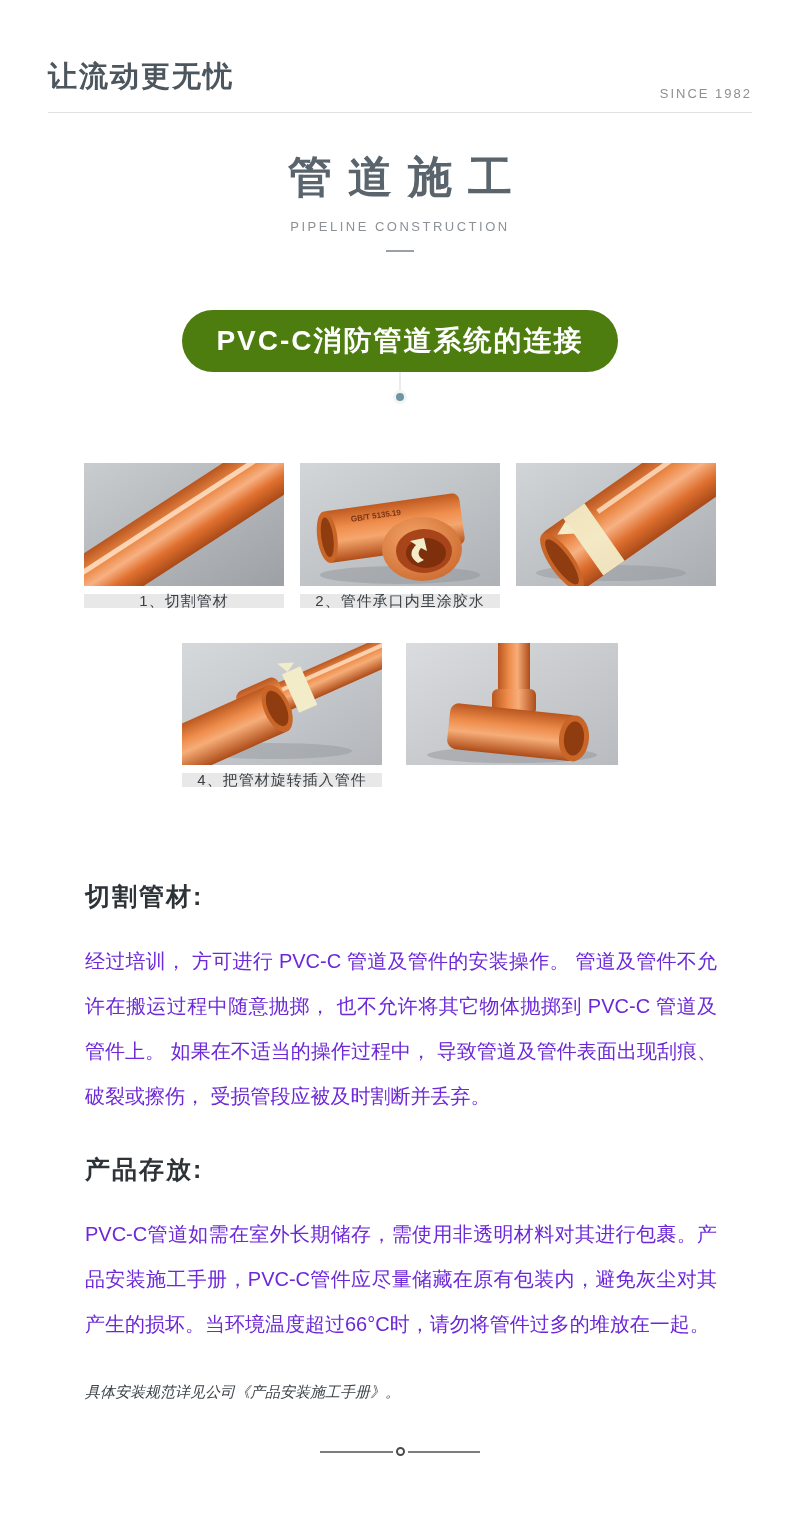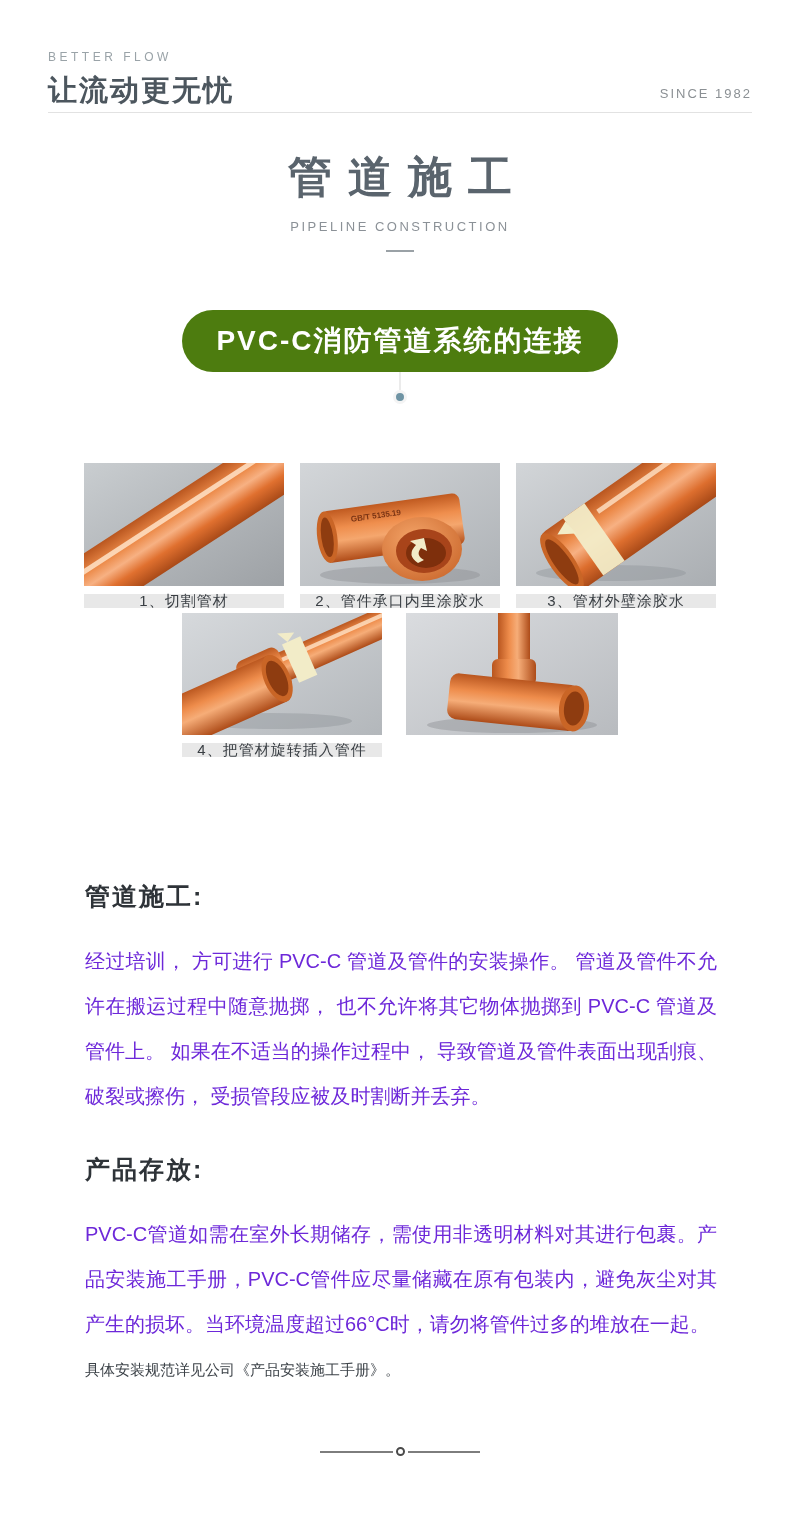--- a/index.html
+++ b/index.html
@@ -24,51 +24,50 @@
   .banner-wrap { position:absolute; top:310px; left:0; width:100%; text-align:center; }
   .pill { display:inline-block; height:62px; line-height:62px; padding:0 34px; border-radius:31px;
           background:#4d7c0f; color:#ffffff; font-size:28px; font-weight:bold; letter-spacing:2px; }
   .connector-line { width:2px; height:18px; background:#ebebeb; margin:0 auto; }
   .connector-dot { width:14px; height:14px; border-radius:50%; background:#6f94a4;
                    border:3px solid #f4f4f4; margin:0 auto; }
 
   
   .steps-row { position:absolute; left:0; width:100%; display:flex; justify-content:center; }
   .row1 { top:463px; gap:16px; }
-  .row2 { top:613px; gap:24px; }
+  .row2 { top:643px; gap:24px; }
   .step { display:flex; flex-direction:column; }
   .step .photo { width:100%; overflow:hidden; }
   .step .photo svg { display:block; width:100%; height:100%; }
   .caption { margin-top:8px; height:14px; background:#e8e8e8; display:flex; align-items:center;
              justify-content:center; font-size:15px; color:#3a3f44; letter-spacing:1px; white-space:nowrap; }
   .w200 { width:200px; } .w212 { width:212px; }
   .h123 { height:123px; } .h122 { height:122px; }
 
   
   .text-section { position:absolute; left:85px; width:632px; }
   .sec-notes { top:880px; }
   .sec-storage { top:1153px; }
   .sec-heading { font-size:25px; font-weight:bold; color:#2e3338; letter-spacing:2px; }
   .sec-body { margin-top:26px; font-size:20px; line-height:45px; color:#6d28d9; text-align:justify; }
-  .sec-note { margin-top:14px; font-size:15px; color:#3d4349; }
+  .sec-note { margin-top:36px; font-size:15px; color:#3d4349;font-style:italic; }
 
   
   .footer-divider { position:absolute; top:1447px; left:50%; transform:translateX(-50%);
                     width:160px; display:flex; align-items:center; }
   .footer-divider .seg { flex:1; height:2px; background:#7d7d7d; }
   .footer-divider .ring { width:9px; height:9px; border:2px solid #4a4a4a; border-radius:50%;
                           background:#ffffff; margin:0 3px; flex:none; }
 </style>
 </head>
 <body>
 
 <div class="page">
 
   <div class="header">
-    <div class="tagline">BETTER FLOW</div>
     <div class="logo-text">让流动更无忧</div>
     <div class="since">SINCE 1982</div>
   </div>
   <div class="header-rule"></div>
 
   <div class="title-block">
     <div class="main-title">管道施工</div>
     <div class="sub-title">PIPELINE CONSTRUCTION</div>
     <div class="mini-rule"></div>
   </div>
@@ -164,21 +163,20 @@
           <g transform="rotate(-35 100 61)">
             <rect x="28" y="26" width="260" height="70" rx="10" fill="url(#p3pipe)"></rect>
             <ellipse cx="34" cy="61" rx="12" ry="34" fill="#c96526"></ellipse>
             <ellipse cx="34" cy="61" rx="8" ry="27" fill="#8e3c10"></ellipse>
             <rect x="60" y="26" width="26" height="70" fill="#f2ecc8" opacity="0.95"></rect>
             <path d="M60 30 l-14 6 16 10 z" fill="#f2ecc8"></path>
             <rect x="92" y="38" width="190" height="5" fill="#ffe3c8" opacity="0.8"></rect>
           </g>
         </svg>
       </div>
-      <div class="caption">3、管材外壁涂胶水</div>
     </div>
   </div>
 
   <div class="steps-row row2">
 
     <div class="step w200">
       <div class="photo h122">
         <svg viewBox="0 0 200 122" preserveAspectRatio="none">
           <defs>
             <linearGradient id="p4bg" x1="0" y1="0" x2="1" y2="1">
@@ -240,21 +238,21 @@
             <rect x="42" y="66" width="130" height="46" rx="9" fill="url(#p5pipeH)"></rect>
             <ellipse cx="168" cy="89" rx="15" ry="23" fill="#c96526"></ellipse>
             <ellipse cx="168" cy="89" rx="10" ry="17" fill="#8e3c10"></ellipse>
           </g>
         </svg>
       </div>
     </div>
   </div>
 
   <div class="text-section sec-notes">
-    <div class="sec-heading">管道施工:</div>
+    <div class="sec-heading">切割管材:</div>
     <div class="sec-body">经过培训， 方可进行 PVC-C 管道及管件的安装操作。 管道及管件不允许在搬运过程中随意抛掷， 也不允许将其它物体抛掷到 PVC-C 管道及管件上。 如果在不适当的操作过程中， 导致管道及管件表面出现刮痕、破裂或擦伤， 受损管段应被及时割断并丢弃。</div>
   </div>
 
   <div class="text-section sec-storage">
     <div class="sec-heading">产品存放:</div>
     <div class="sec-body">PVC-C管道如需在室外长期储存，需使用非透明材料对其进行包裹。产品安装施工手册，PVC-C管件应尽量储藏在原有包装内，避免灰尘对其产生的损坏。当环境温度超过66°C时，请勿将管件过多的堆放在一起。</div>
     <div class="sec-note">具体安装规范详见公司《产品安装施工手册》。</div>
   </div>
 
   <div class="footer-divider">

